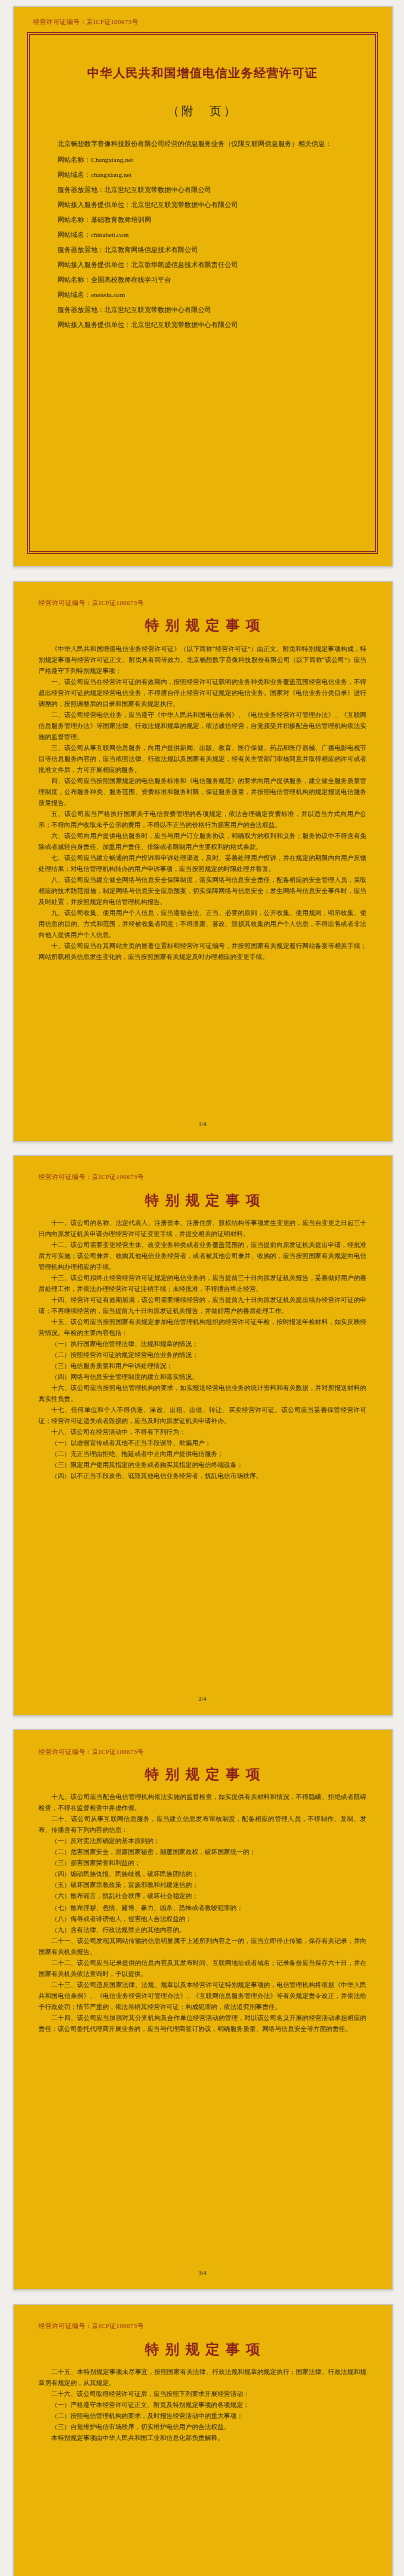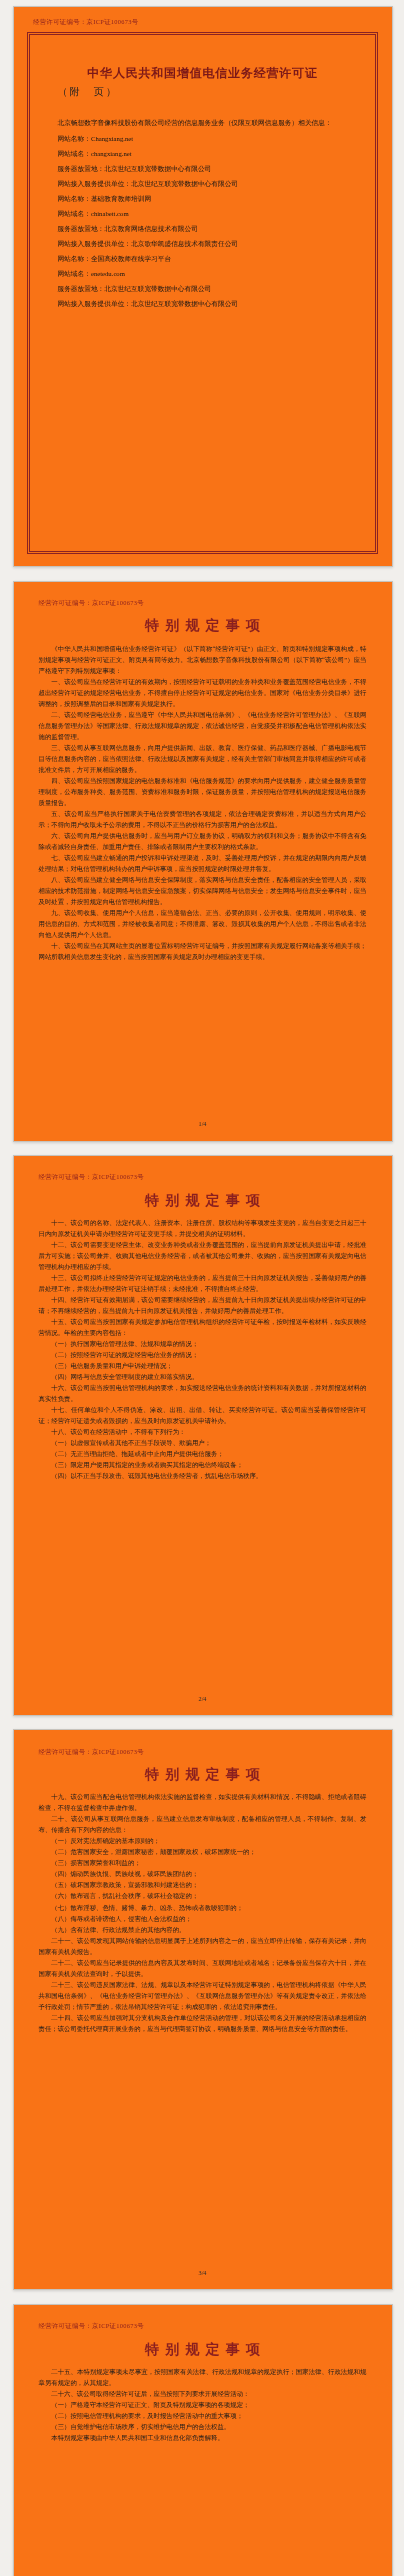--- a/index.html
+++ b/index.html
@@ -12,21 +12,21 @@
     display: flex;
     flex-direction: column;
     align-items: center;
     gap: 13.4px;
     padding: 6.2px 0;
   }
   .page {
     position: relative;
     width: 380px;
     height: 561px;
-    background: #f97316;
+    background: #eab308;
     border: 0.5px solid #c6c3bd;
     box-shadow: 0 0.5px 2.6px rgba(0,0,0,.14);
     box-sizing: border-box;
   }
   
   .cert-page {
     display: flex;
     flex-direction: column;
     padding: 7.2px 13.4px 12.4px;
   }
@@ -47,24 +47,24 @@
   }
   .cert-title {
     margin: 8.2px 0 0;
     text-align: center;
     color: #7c1818;
     font-size: 12px;
     font-weight: bold;
     letter-spacing: 0.8px;
   }
   .cert-subtitle {
-    margin-top: 3px;
-    text-align: left;
+    margin-top: 21px;
+    text-align: center;
     color: #222;
-    font-size: 10px;
+    font-size: 12px;
     letter-spacing: 2.1px;
   }
   .cert-lines {
     margin-top: 16.5px;
     font-size: 6.7px;
     line-height: 2.25;
     color: #151515;
   }
   .cert-line { text-align: left; }
   

